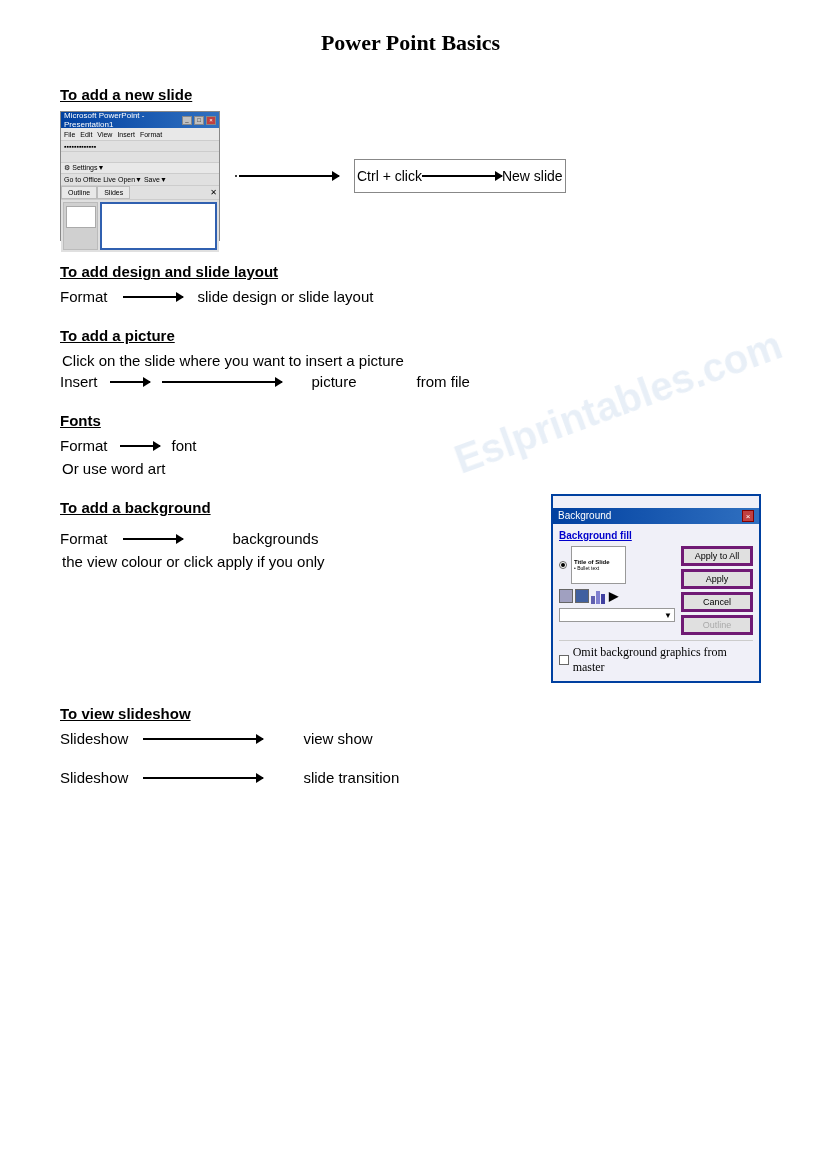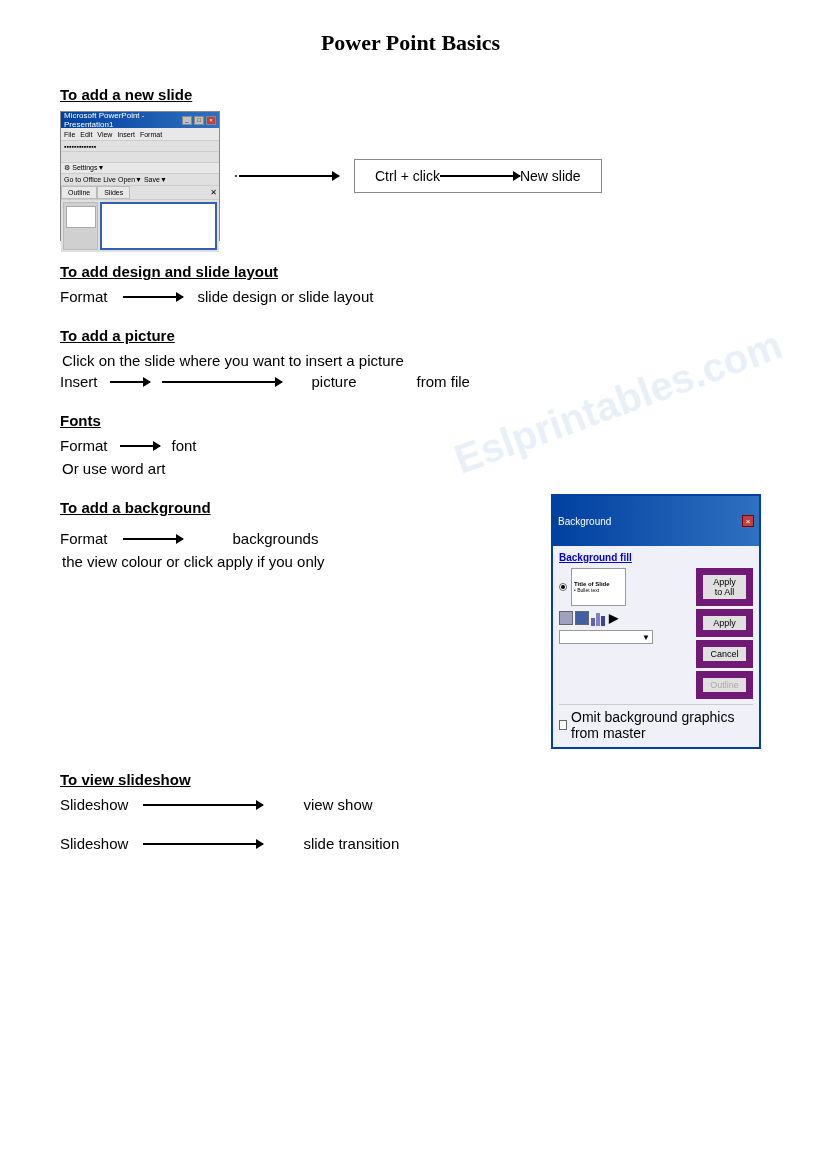--- a/index.html
+++ b/index.html
@@ -222,21 +222,21 @@
       content: '';
       position: absolute;
       right: -1px;
       top: -4px;
       border-top: 5px solid transparent;
       border-bottom: 5px solid transparent;
       border-left: 8px solid #000;
     }
     .new-slide-box {
       border: 1px solid #888;
-      padding: 8px 20px;
+      padding: 8px 2px;
       font-size: 14px;
       display: flex;
       align-items: center;
     }
     .text-line {
       margin: 3px 2px;
       font-size: 15px;
     }
     .bg-section-content {
       display: flex;
@@ -251,24 +251,25 @@
       border: 2px solid #0040a0;
       background: #f0f0f8;
       font-size: 10px;
       flex-shrink: 0;
       margin-top: -30px;
     }
     .dialog-titlebar {
       background: linear-gradient(to right, #0040a0, #3070c0);
       color: white;
       font-size: 10px;
-      padding: 19px 5px;
+      padding: 2px 5px;
       display: flex;
       justify-content: space-between;
-      align-items: flex-end;
+      align-items: flex-start;
+      margin-top: 12px;
     }
     .dialog-close {
       background: #c04040;
       color: white;
       width: 12px;
       height: 12px;
       font-size: 8px;
       display: flex;
       align-items: center;
       justify-content: center;
@@ -341,24 +342,23 @@
     .dialog-buttons {
       display: flex;
       flex-direction: column;
       gap: 3px;
       margin-left: 6px;
     }
     .dialog-btn {
       font-size: 9px;
       padding: 2px 6px;
       background: #e0e0e0;
-      border: 7px solid #701a75;
-      width: 57px;
+      border: 3px solid #701a75;
+      width: 72px;
       text-align: center;
-      margin-left: 37px;
     }
     .dialog-btn.disabled {
       color: #aaa;
     }
     .dialog-row {
       display: flex;
       align-items: flex-start;
     }
     .dialog-dropdown {
       width: 100%;
@@ -383,21 +383,22 @@
       border-top: 1px solid #ccc;
     }
     .checkbox {
       width: 10px;
       height: 10px;
       border: 1px solid #666;
       background: white;
       margin-right: 4px;
     }
     .checkbox-label {
-      font-size: 14px;
+      font-size: 12px;
+      font-family: Liberation Serif, serif;
     }
     
     .watermark {
       position: fixed;
       top: 380px;
       right: 30px;
       font-size: 40px;
       color: rgba(100, 150, 200, 0.15);
       font-family: Arial;
       font-weight: bold;

